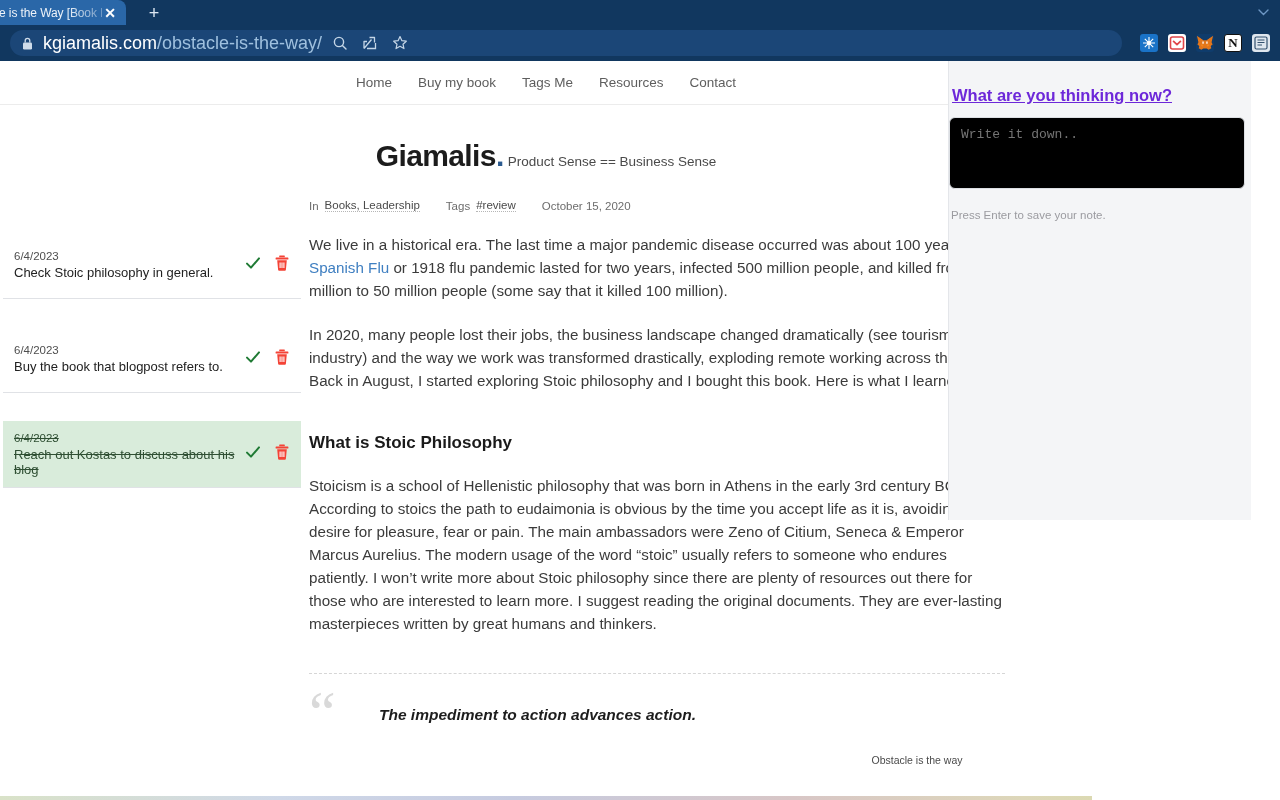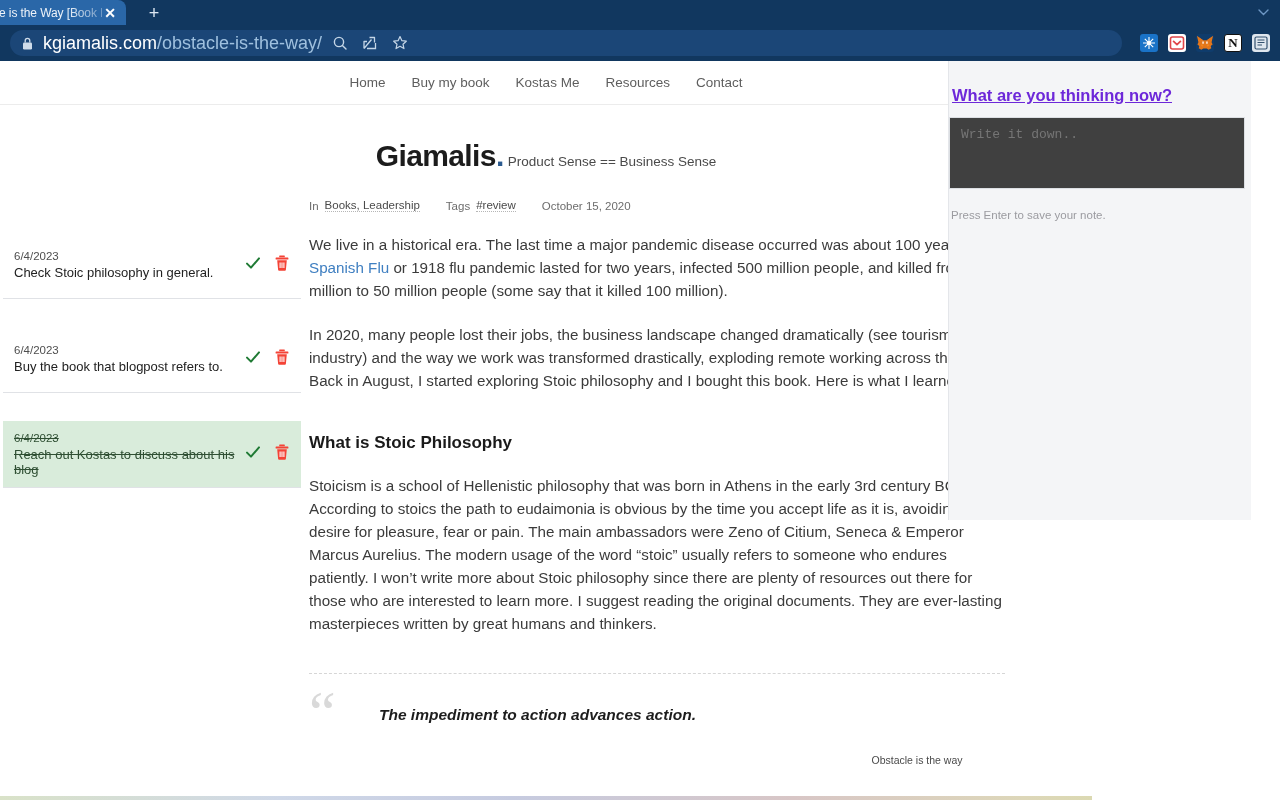--- a/index.html
+++ b/index.html
@@ -140,21 +140,21 @@
     background: #f4f5f7; border-left: 1px solid #e4e6ea;
     font-family: "Liberation Sans", sans-serif;
   }
   .notes-title {
     font-size: 16.5px; font-weight: 700; color: #6d28d9;
     padding: 25px 0 0 3px;
     text-decoration: underline;
   }
   .note-input {
     margin-top: 12px; width: 296px; height: 72px;
-    background: #404040; border: 1px solid #dcdfe3; border-radius: 0;
+    background: #000000; border: 1px solid #dcdfe3; border-radius: 6px;
     padding: 9px 11px;
     font-family: "Liberation Mono", monospace;
     font-size: 13px; color: #8c8c8c; resize: none; outline: none;
   }
   .note-hint { font-size: 11.5px; color: #9b9ba0; margin-top: 16px; padding-left: 2px; }
   .note-card {
     position: absolute; left: 3px; width: 298px; height: 67px;
     background: #ffffff; border-bottom: 1px solid #e0e2e6;
     display: flex; align-items: center;
   }
@@ -251,21 +251,21 @@
           </svg>
       </span>
     </div>
   </div>
 
   <div class="viewport">
 
     <nav class="site-nav">
       <a href="#">Home</a>
       <a href="#">Buy my book</a>
-      <a href="#">Kostas Me</a>
+      <a href="#">Tags Me</a>
       <a href="#">Resources</a>
       <a href="#">Contact</a>
     </nav>
 
     <div class="brand">
       <span class="brand-name">Giamalis</span><span class="brand-name brand-dot">.</span><span class="brand-tag">Product Sense == Business Sense</span>
     </div>
 
     <article class="article">
 

